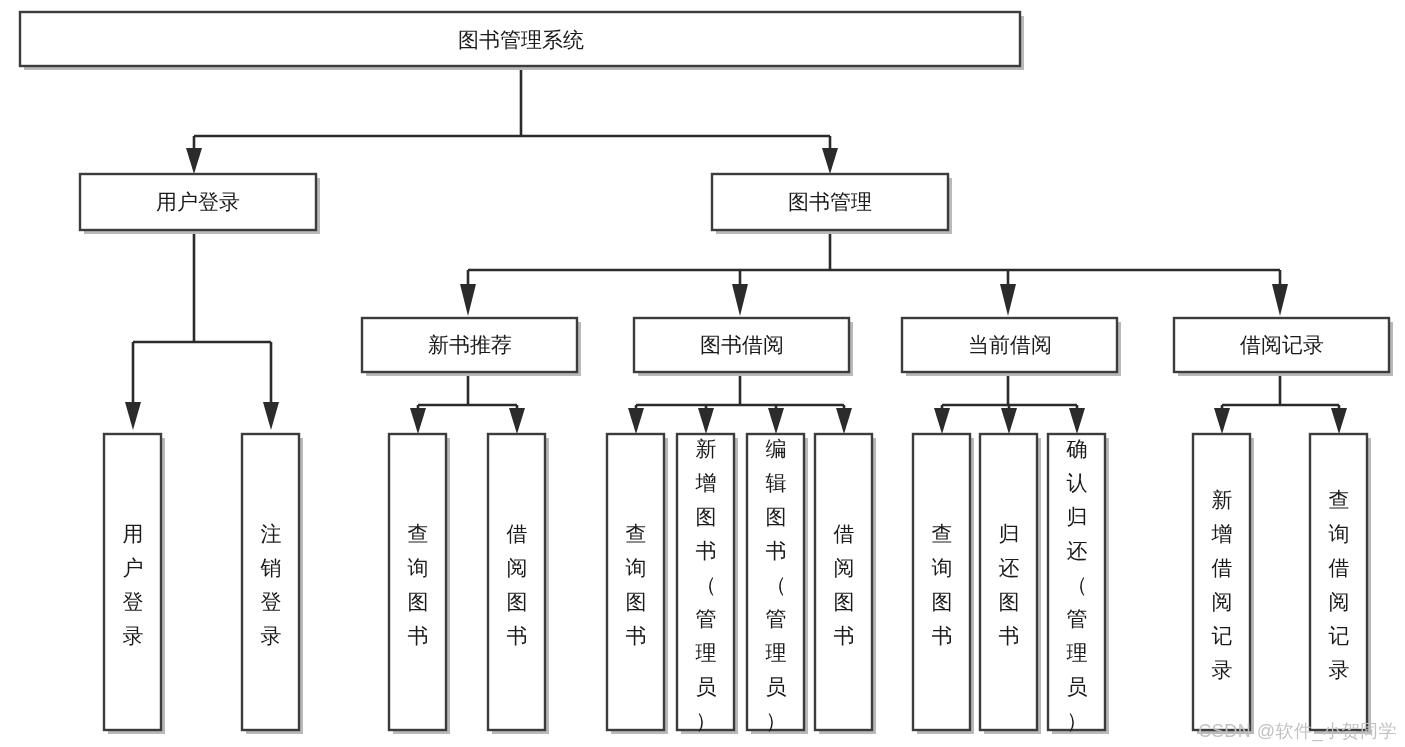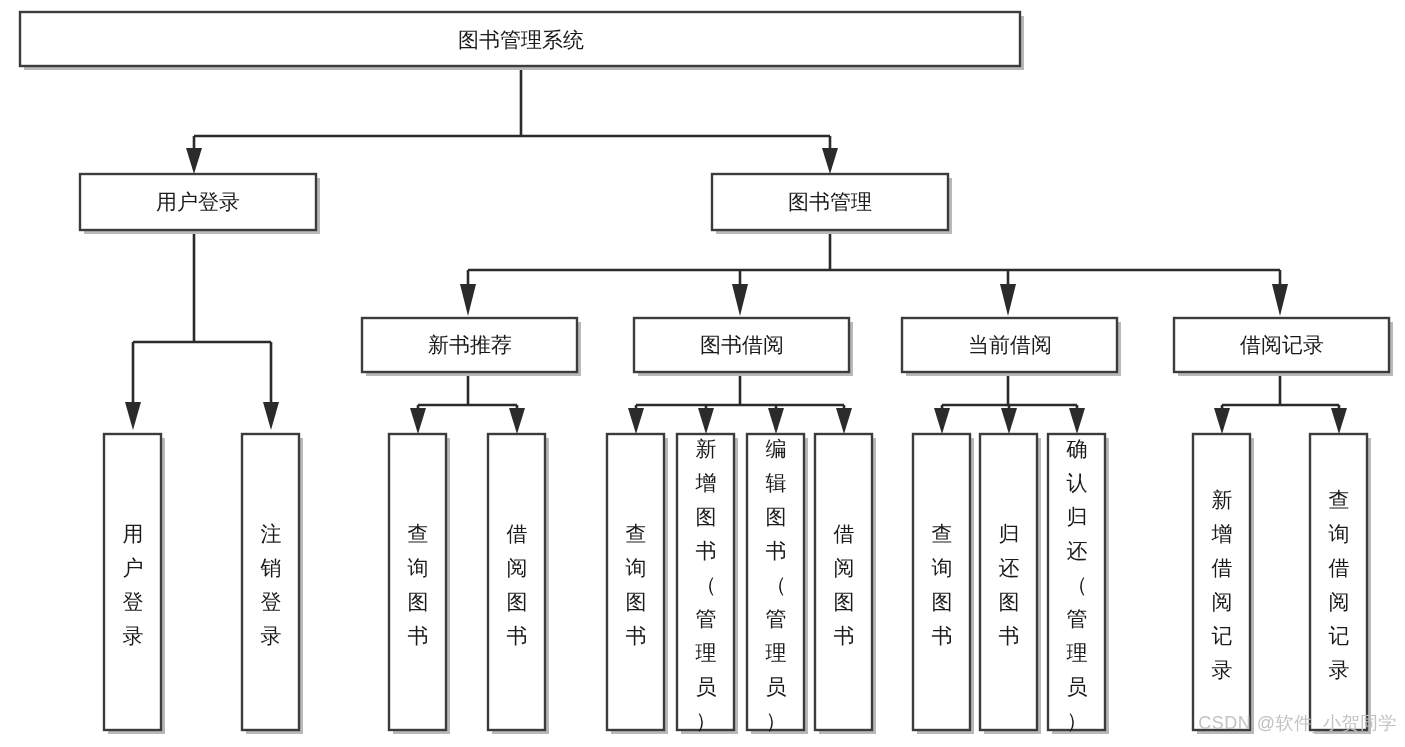--- a/index.html
+++ b/index.html
@@ -55,21 +55,21 @@
   }
   .node-label-v {
     font-family: "Liberation Sans", "DejaVu Sans", sans-serif;
     font-size: 21px;
     fill: #1a1a1a;
     text-anchor: middle;
   }
   .watermark {
     position: absolute;
     right: 8px;
-    bottom: 12px;
+    bottom: 4px;
     font-family: "Liberation Sans", "DejaVu Sans", sans-serif;
     font-size: 18px;
     color: #c2c2c2;
     letter-spacing: 0.5px;
     white-space: nowrap;
     user-select: none;
   }
 </style>
 </head>
 <body>

